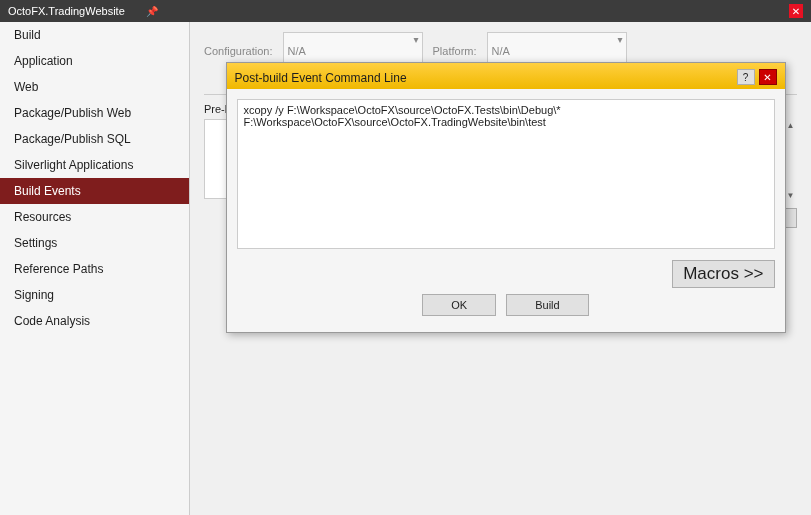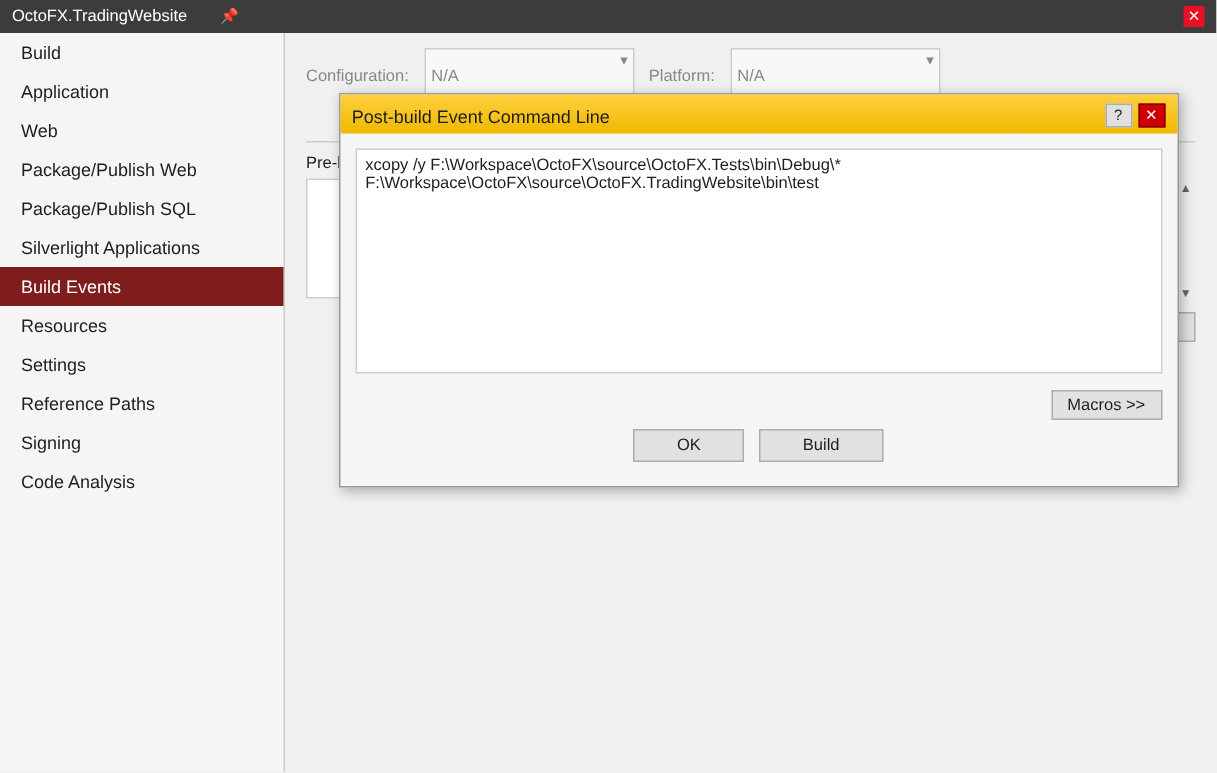--- a/index.html
+++ b/index.html
@@ -286,21 +286,21 @@
       justify-content: flex-end;
       gap: 8px;
       margin-top: 8px;
       margin-bottom: 4px;
     }
 
     .dialog-macros-btn {
       padding: 3px 10px;
       background: #e1e1e1;
       border: 1px solid #adadad;
-      font-size: 11px;
+      font-size: 17px;
       cursor: pointer;
       color: #1e1e1e;
     }
 
     .dialog-ok-cancel-row {
       display: flex;
       justify-content: center;
       gap: 10px;
       margin-top: 6px;
       padding-bottom: 6px;

